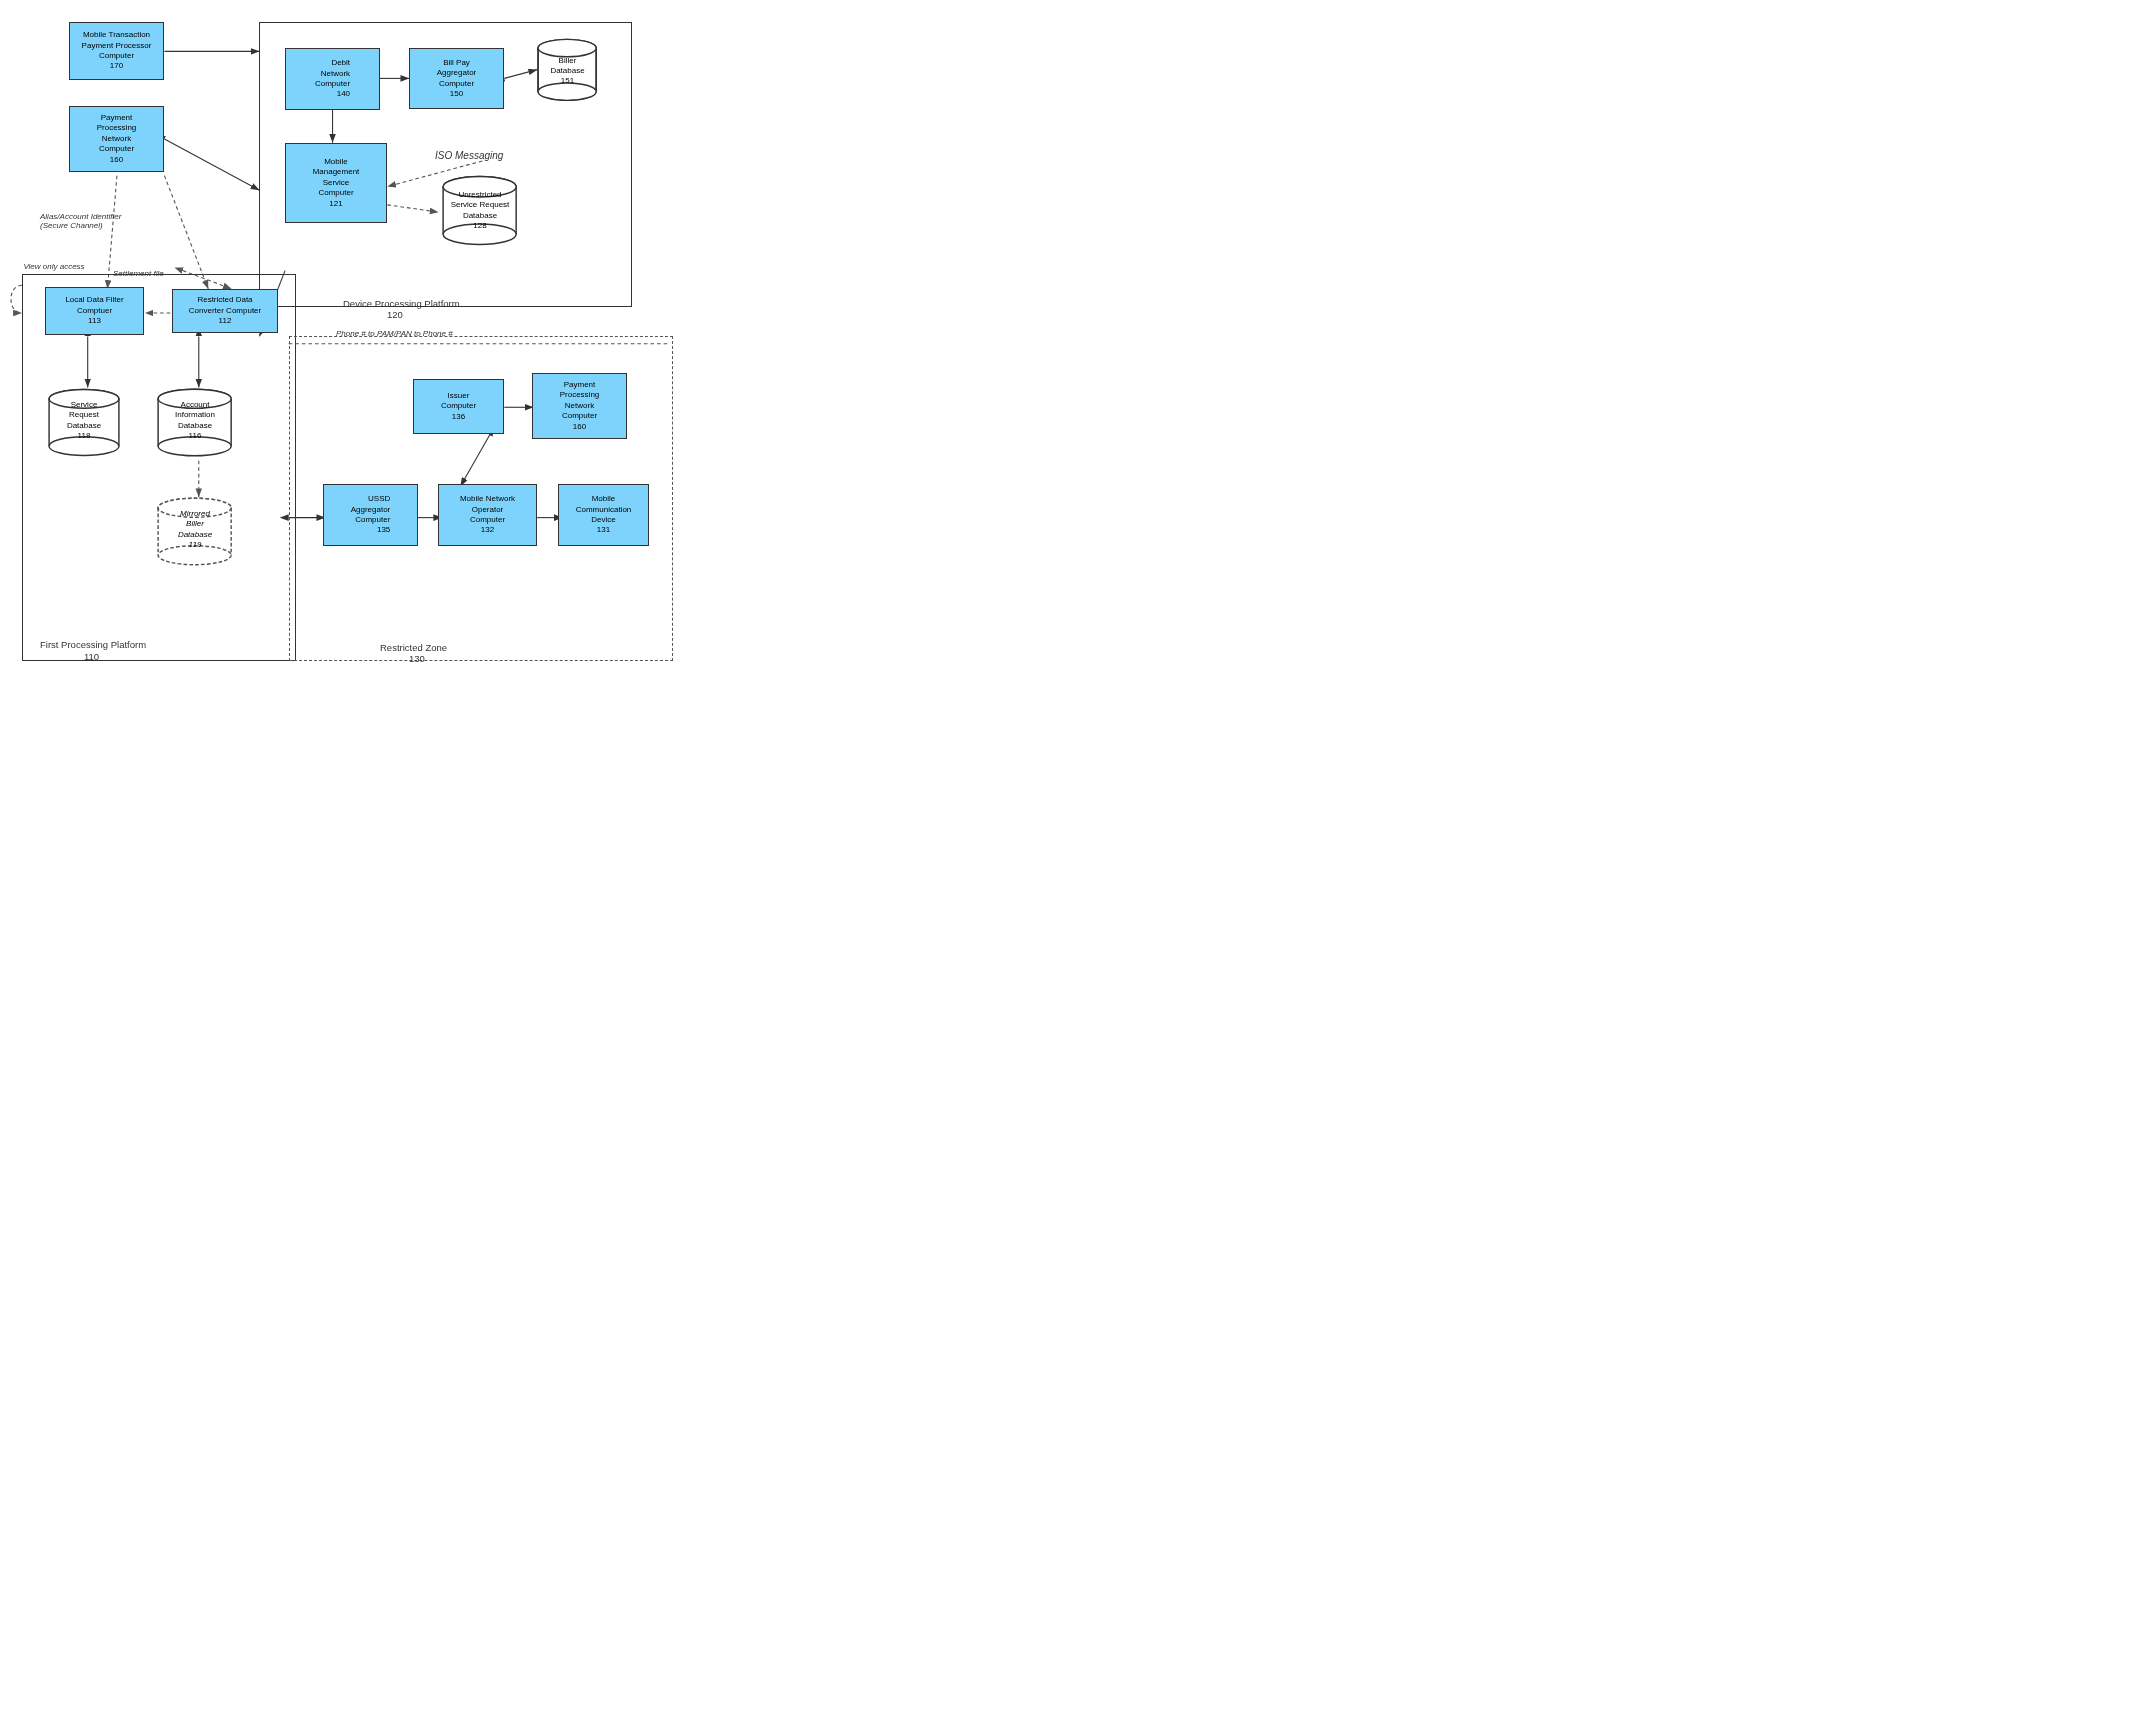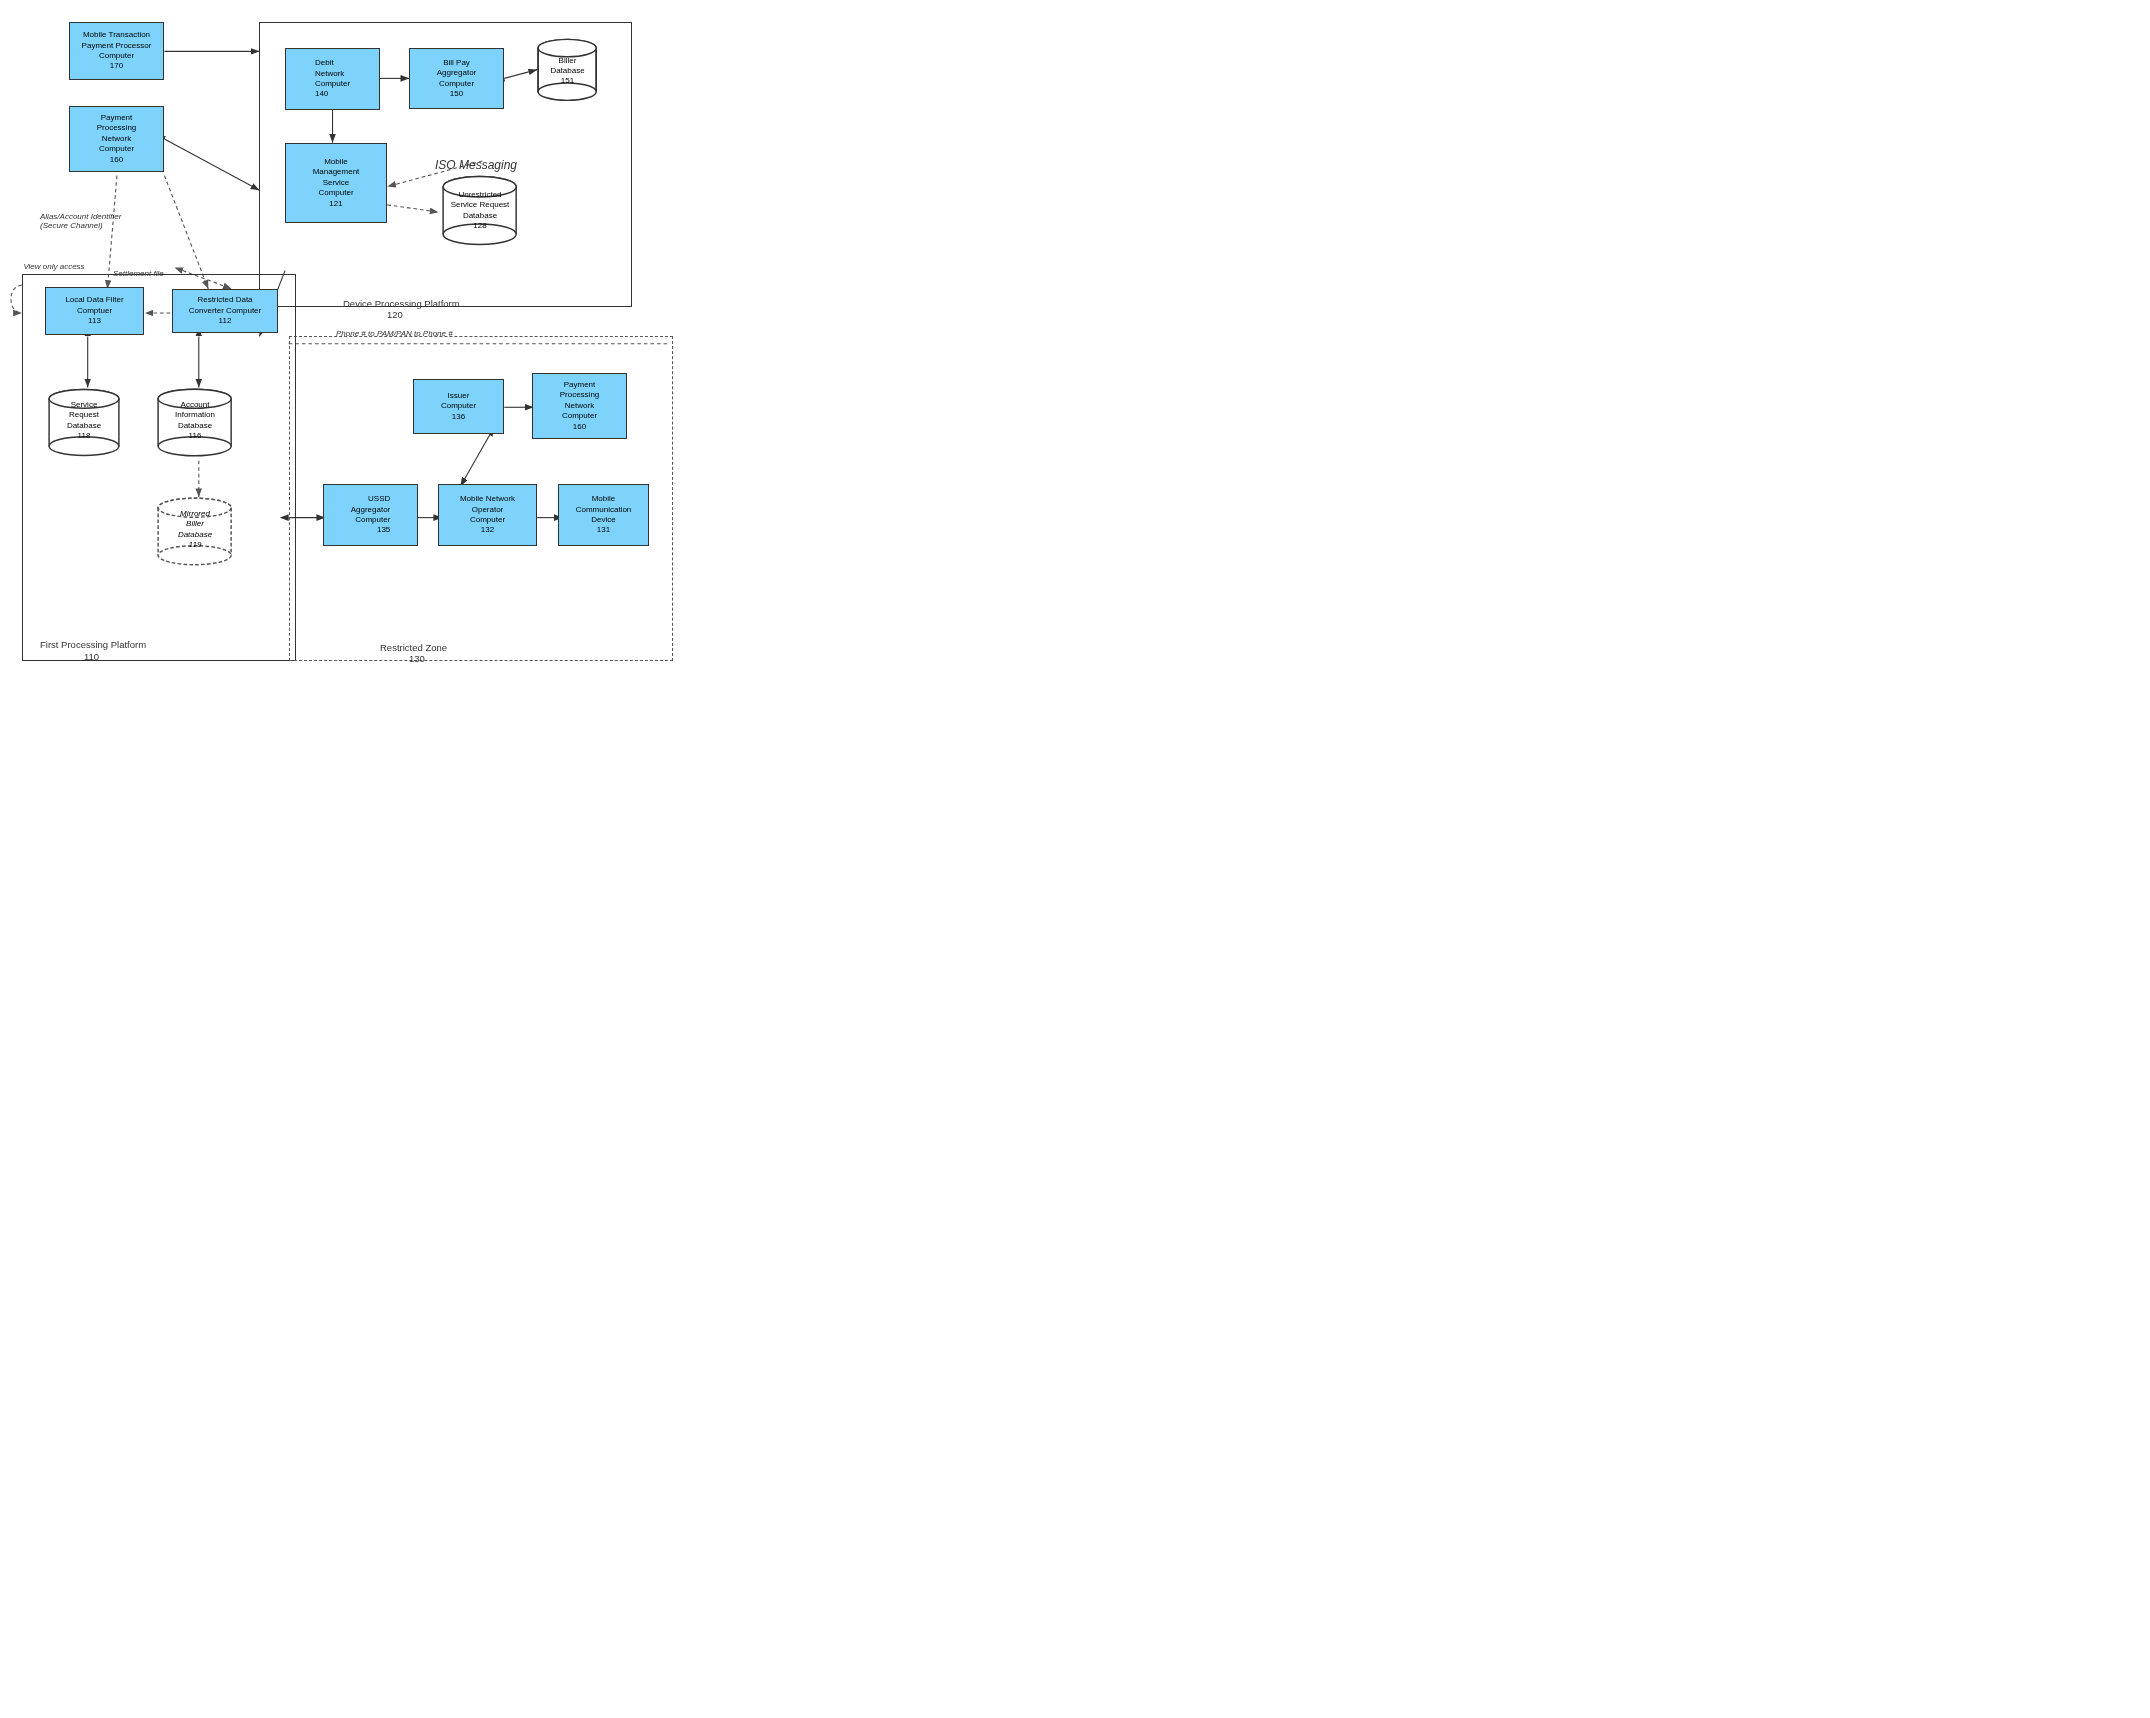--- a/index.html
+++ b/index.html
@@ -202,21 +202,21 @@
 Network
 Computer
 160</span>
   </div>
 
   <div class="italic-label" style="left:40px; top:212px; font-size:8px;">
     Alias/Account Identifier<br>(Secure Channel)
   </div>
 
   <div class="node-box" style="left:285px; top:48px; width:95px; height:62px;">
-    <span style="white-space:pre-line; text-align:left;">Debit
+    <span style="white-space:pre-line; text-align:right;">Debit
 Network
 Computer
 140</span>
   </div>
 
   <div class="node-box" style="left:409px; top:48px; width:95px; height:61px;">
     <span style="white-space:pre-line; text-align:center;">Bill Pay
 Aggregator
 Computer
 150</span>
@@ -237,21 +237,21 @@
   </div>
 
   <div class="node-box" style="left:285px; top:143px; width:102px; height:80px;">
     <span style="white-space:pre-line; text-align:center;">Mobile
 Management
 Service
 Computer
 121</span>
   </div>
 
-  <div class="italic-label" style="left:435px; top:150px; font-size:12px; font-style:italic;margin-top:8px;">
+  <div class="italic-label" style="left:435px; top:150px; font-size:10px; font-style:italic;">
     ISO Messaging
   </div>
 
   <div class="cylinder" style="left:438px; top:172px; width:84px; height:77px;">
     <svg width="84" height="77" viewBox="0 0 115 105">
       <ellipse cx="57" cy="20" rx="50" ry="14" fill="#fff" stroke="#333" stroke-width="2"></ellipse>
       <rect x="7" y="20" width="100" height="65" fill="#fff"></rect>
       <line x1="7" y1="20" x2="7" y2="85" stroke="#333" stroke-width="2"></line>
       <line x1="107" y1="20" x2="107" y2="85" stroke="#333" stroke-width="2"></line>
       <ellipse cx="57" cy="85" rx="50" ry="14" fill="#fff" stroke="#333" stroke-width="2"></ellipse>

